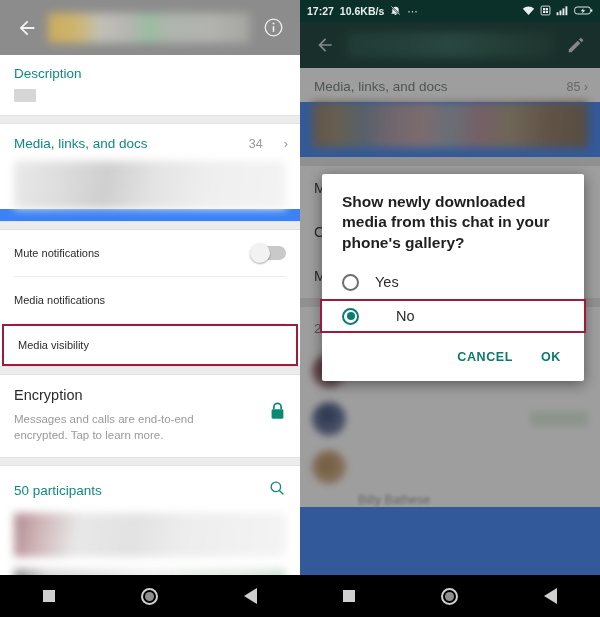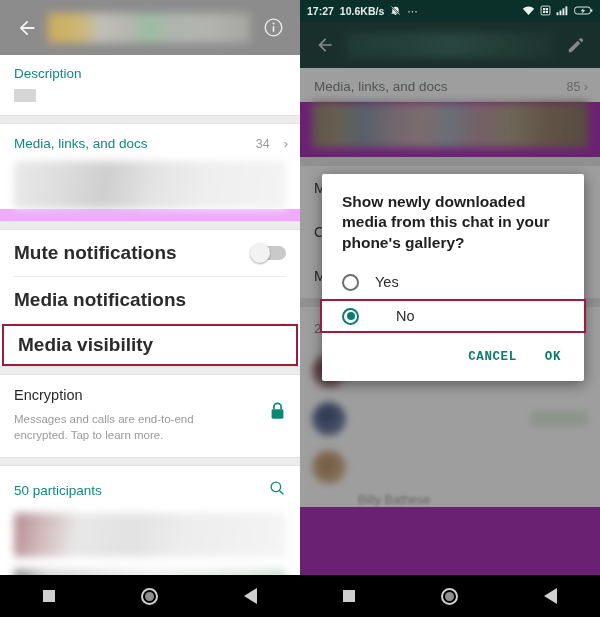--- a/index.html
+++ b/index.html
@@ -7,21 +7,21 @@
   html, body {
     width: 600px; height: 617px;
     background: #ffffff;
     font-family: "Liberation Sans", sans-serif;
     overflow: hidden;
   }
   .screens { display: flex; width: 600px; height: 617px; }
   .screen { position: relative; width: 300px; height: 617px; overflow: hidden; }
 
   
-  .left { background: #f0abfc; }
+  .left { background: #3b82f6; }
   .l-topbar {
     position: relative;
     height: 55px; background: #8c8c8c;
     display: flex; align-items: center; padding: 0 10px;
   }
   .l-back { width: 34px; height: 34px; display:flex; align-items:center; justify-content:center; }
   .l-title-blur {
     flex: 1; height: 30px; margin: 0 6px 0 4px;
     border-radius: 2px;
     background: linear-gradient(90deg,
@@ -34,31 +34,31 @@
   .sec { background:#fff; }
   .divider-gap { height: 9px; background: #ececec; border-top: 1px solid #e2e2e2; border-bottom: 1px solid #e2e2e2;}
   .hairline { height: 1px; background: #ececec; margin: 0 14px; }
 
   .green-label { color: #0f8a7e; font-size: 13.5px; }
 
   .desc-block { padding: 11px 14px 13px 14px; }
   .desc-stub { width: 22px; height: 13px; background: #d6d6d6; margin-top: 8px; border-radius: 1px; }
 
   .media-head { display:flex; align-items:center; justify-content:space-between; padding: 12px 12px 8px 14px; }
-  .media-count { color:#9a9a9a; font-size: 12.5px; display:flex; align-items:center; gap:14px;}
+  .media-count { color:#9a9a9a; font-size: 12.5px; display:flex; align-items:center; gap:21px;}
   .chev { color:#9a9a9a; font-size: 13px; }
   .media-strip {
     margin: 2px 14px 12px 14px; height: 48px; border-radius: 2px;
     background: linear-gradient(100deg,#e9e9e9 0%, #dddddd 18%, #cfcfcf 34%, #e4e4e4 52%, #efefef 72%, #f3f3f3 100%);
     filter: blur(4px);
   }
 
   .list-row {
     display:flex; align-items:center; justify-content:space-between;
-    padding: 0 14px; height: 46px; font-size: 19px; color:#2b2b2b;font-weight:bold;
+    padding: 0 14px; height: 46px; font-size: 11px; color:#2b2b2b;
   }
   .toggle {
     width: 34px; height: 14px; border-radius: 7px; background:#c9c9c9; position: relative;
   }
   .toggle .knob {
     position:absolute; left:-2px; top:-3px; width:20px; height:20px; border-radius:50%;
     background:#f2f2f2; box-shadow: 0 1px 2px rgba(0,0,0,.35);
   }
 
   .hl-box {
@@ -78,21 +78,21 @@
     background: linear-gradient(100deg,#b08a92 0%, #cfb5b8 10%, #e8e8e8 24%, #e2e2e2 44%, #ededed 62%, #f4f4f4 100%);
     filter: blur(4.5px);
   }
   .part-strip2 {
     margin: 12px 14px 0 14px; height: 24px; border-radius: 2px;
     background: linear-gradient(100deg,#8a8a8a 0%, #d8d8d8 12%, #f0f0f0 50%, #dfe8df 86%, #cfe0cf 100%);
     filter: blur(4.5px);
   }
 
   
-  .right { background: #a21caf; }
+  .right { background: #3b82f6; }
   .statusbar {
     height: 22px; background: #0b302a; color:#e8f0ee;
     display:flex; align-items:center; justify-content:space-between;
     padding: 0 7px; font-size: 10.5px; font-weight: bold;
   }
   .sb-left { display:flex; align-items:center; gap: 6px; }
   .sb-right { display:flex; align-items:center; gap: 5px; }
   .dots3 { letter-spacing: 1px; font-weight: normal; opacity:.85; }
 
   .r-topbar { height: 46px; background:#0d362e; display:flex; align-items:center; padding: 0 10px; }
@@ -148,21 +148,21 @@
     font-size: 15.5px; font-weight: bold; color:#1f1f1f;
     line-height: 1.32; padding: 0 20px 12px 20px;
   }
   .opt { display:flex; align-items:center; gap: 16px; padding: 6px 20px; height: 34px; }
   .radio { width: 17px; height:17px; border-radius:50%; border: 2px solid #6e6e6e;
            flex:none; display:flex; align-items:center; justify-content:center; }
   .radio.sel { border-color:#0b7d6f; }
   .radio.sel::after { content:""; width:8px; height:8px; border-radius:50%; background:#0b7d6f; }
   .opt-label { font-size: 14.5px; color:#2b2b2b; }
   .opt-hl { border: 2.5px solid #9e1b3c; margin: 0 -2px; gap: 37px; }
-  .dlg-actions { display:flex; justify-content:flex-end; gap: 14px; padding: 12px 16px 6px 16px; font-family: Liberation Mono, monospace; }
+  .dlg-actions { display:flex; justify-content:flex-end; gap: 14px; padding: 12px 16px 6px 16px; }
   .dlg-btn { font-size: 12.5px; font-weight: bold; color:#0c7a6c; letter-spacing:.6px; padding: 5px 7px; }
 
   
   .navbar { position:absolute; left:0; right:0; bottom:0; height: 42px; background:#000;
             display:flex; align-items:center; justify-content:space-around; }
   .nav-sq { width: 12px; height: 12px; background:#cfcfcf; }
   .nav-ci { width: 17px; height: 17px; border-radius:50%; border: 2px solid #cfcfcf;
             display:flex; align-items:center; justify-content:center; }
   .nav-ci::after { content:""; width:9px; height:9px; border-radius:50%; background:#8f8f8f;}
   .nav-tr { width:0; height:0; border-top: 8px solid transparent; border-bottom: 8px solid transparent;

